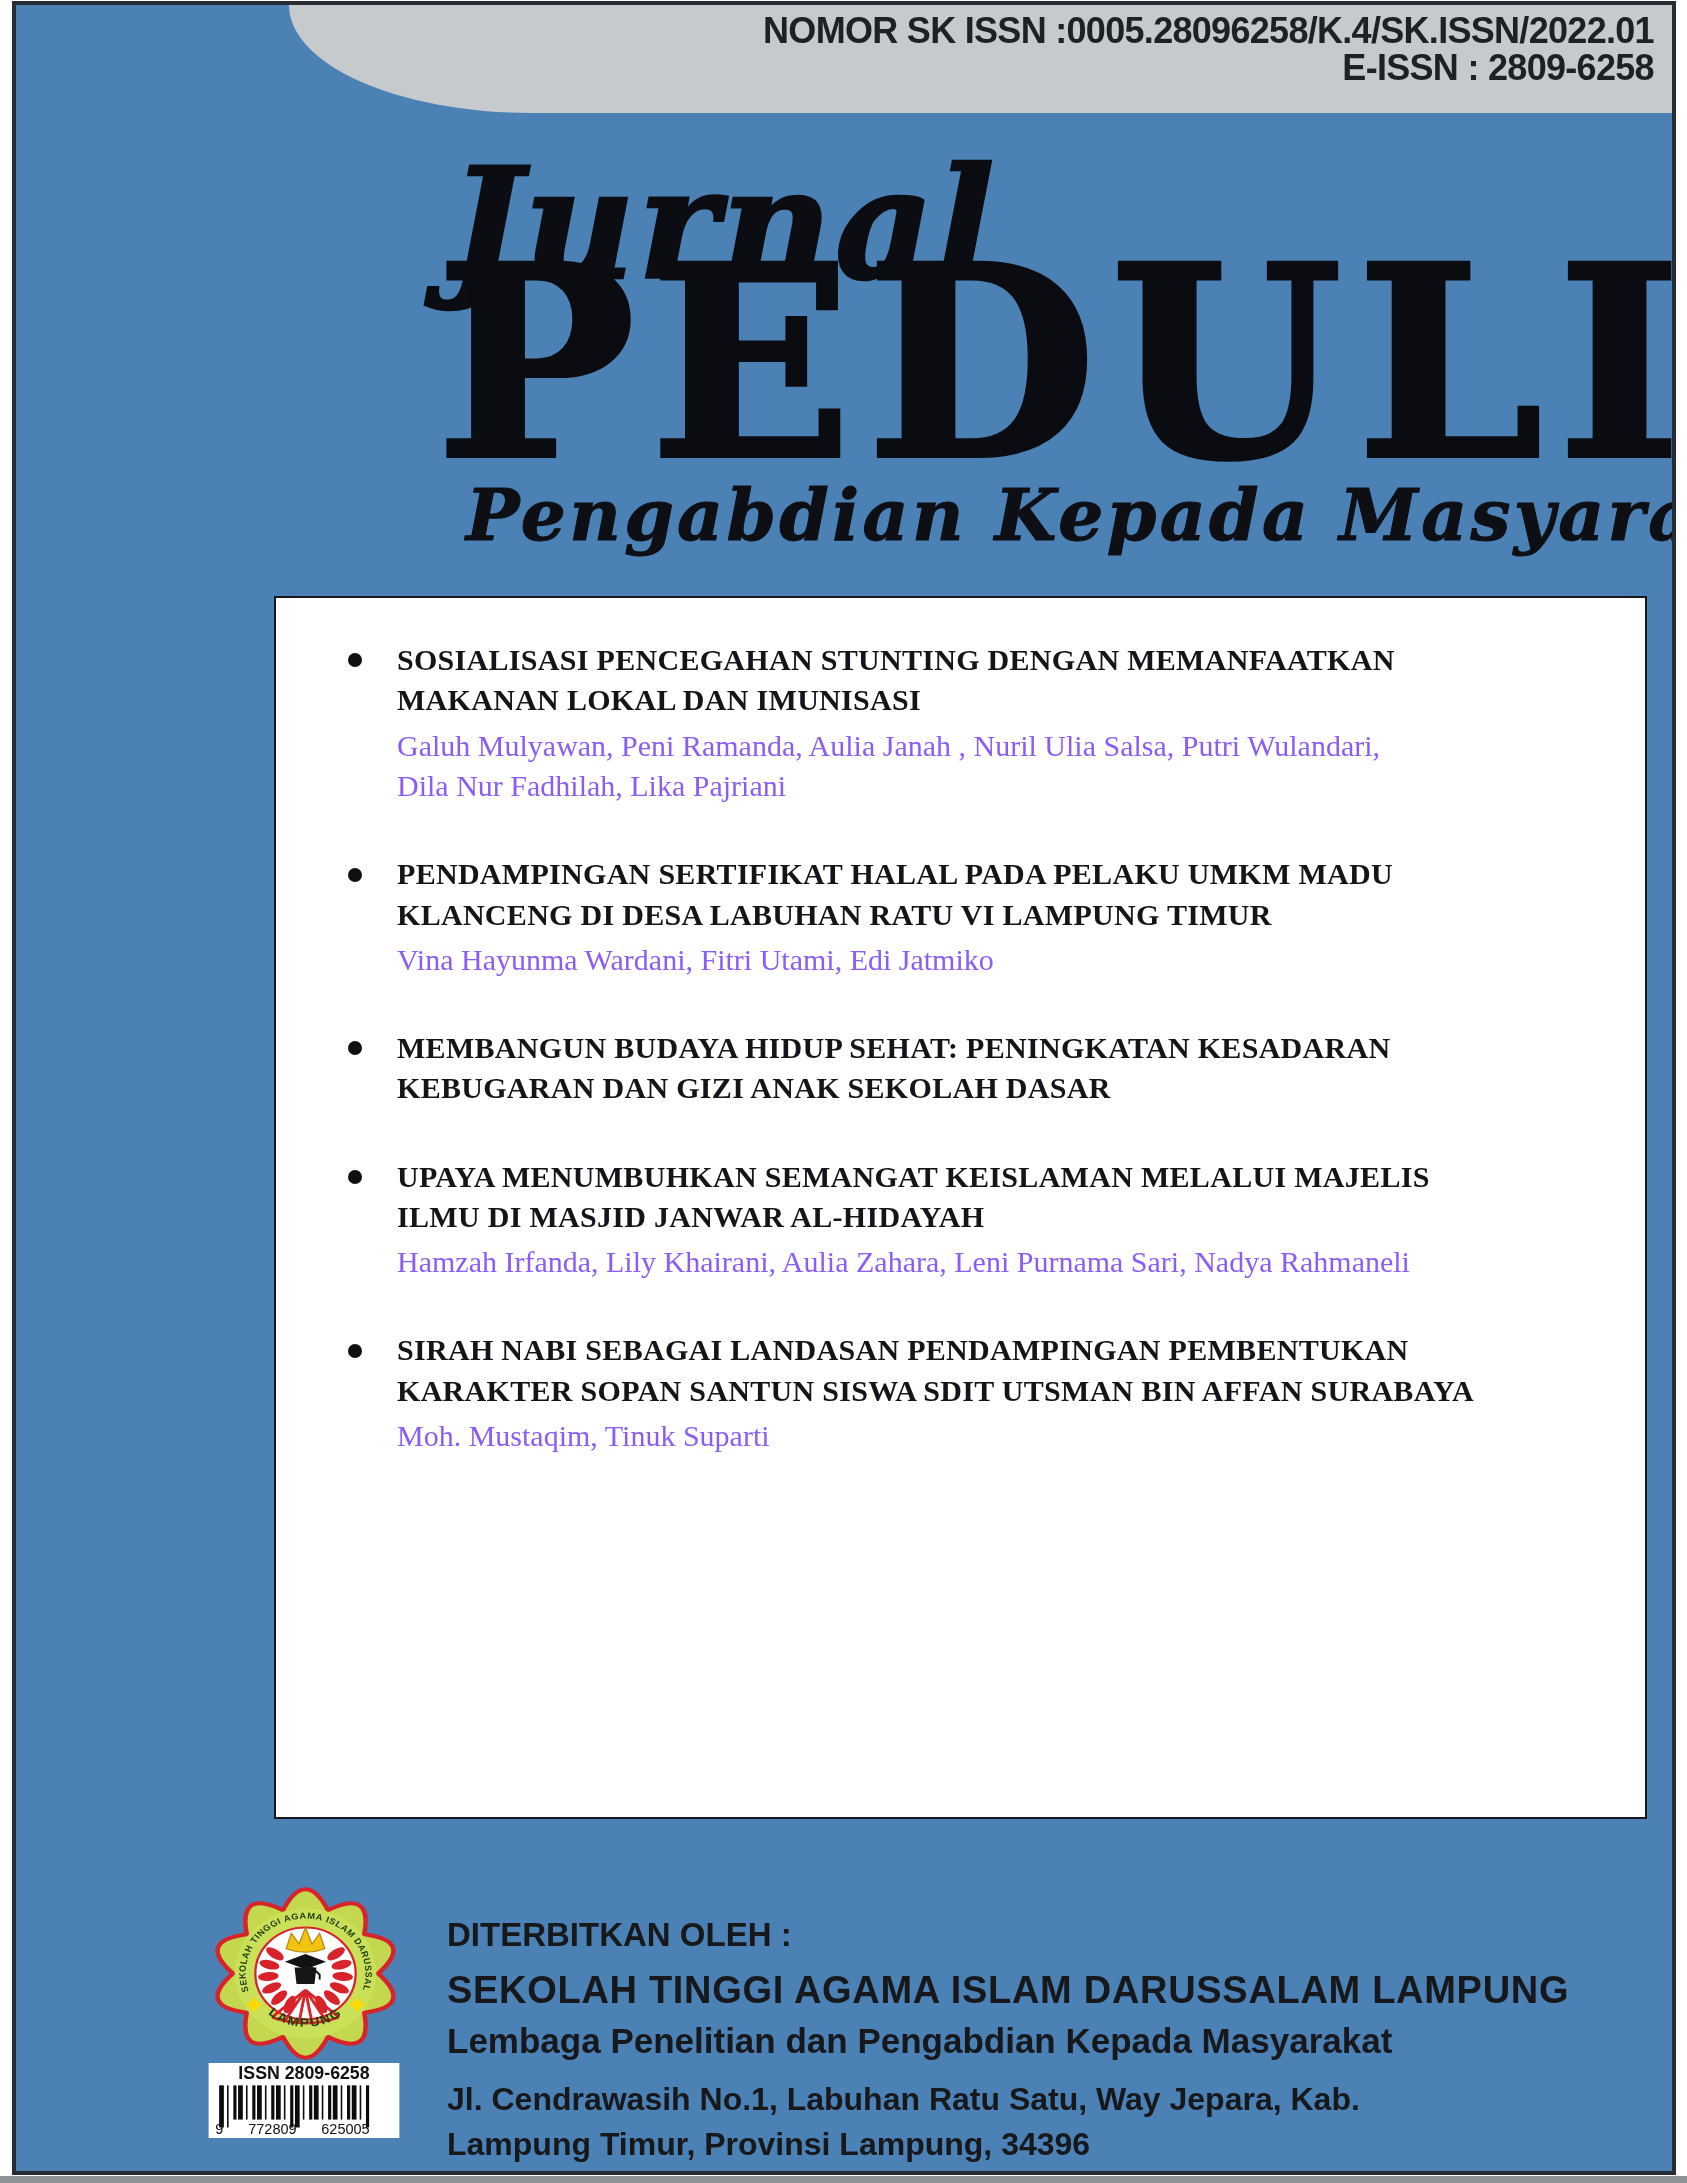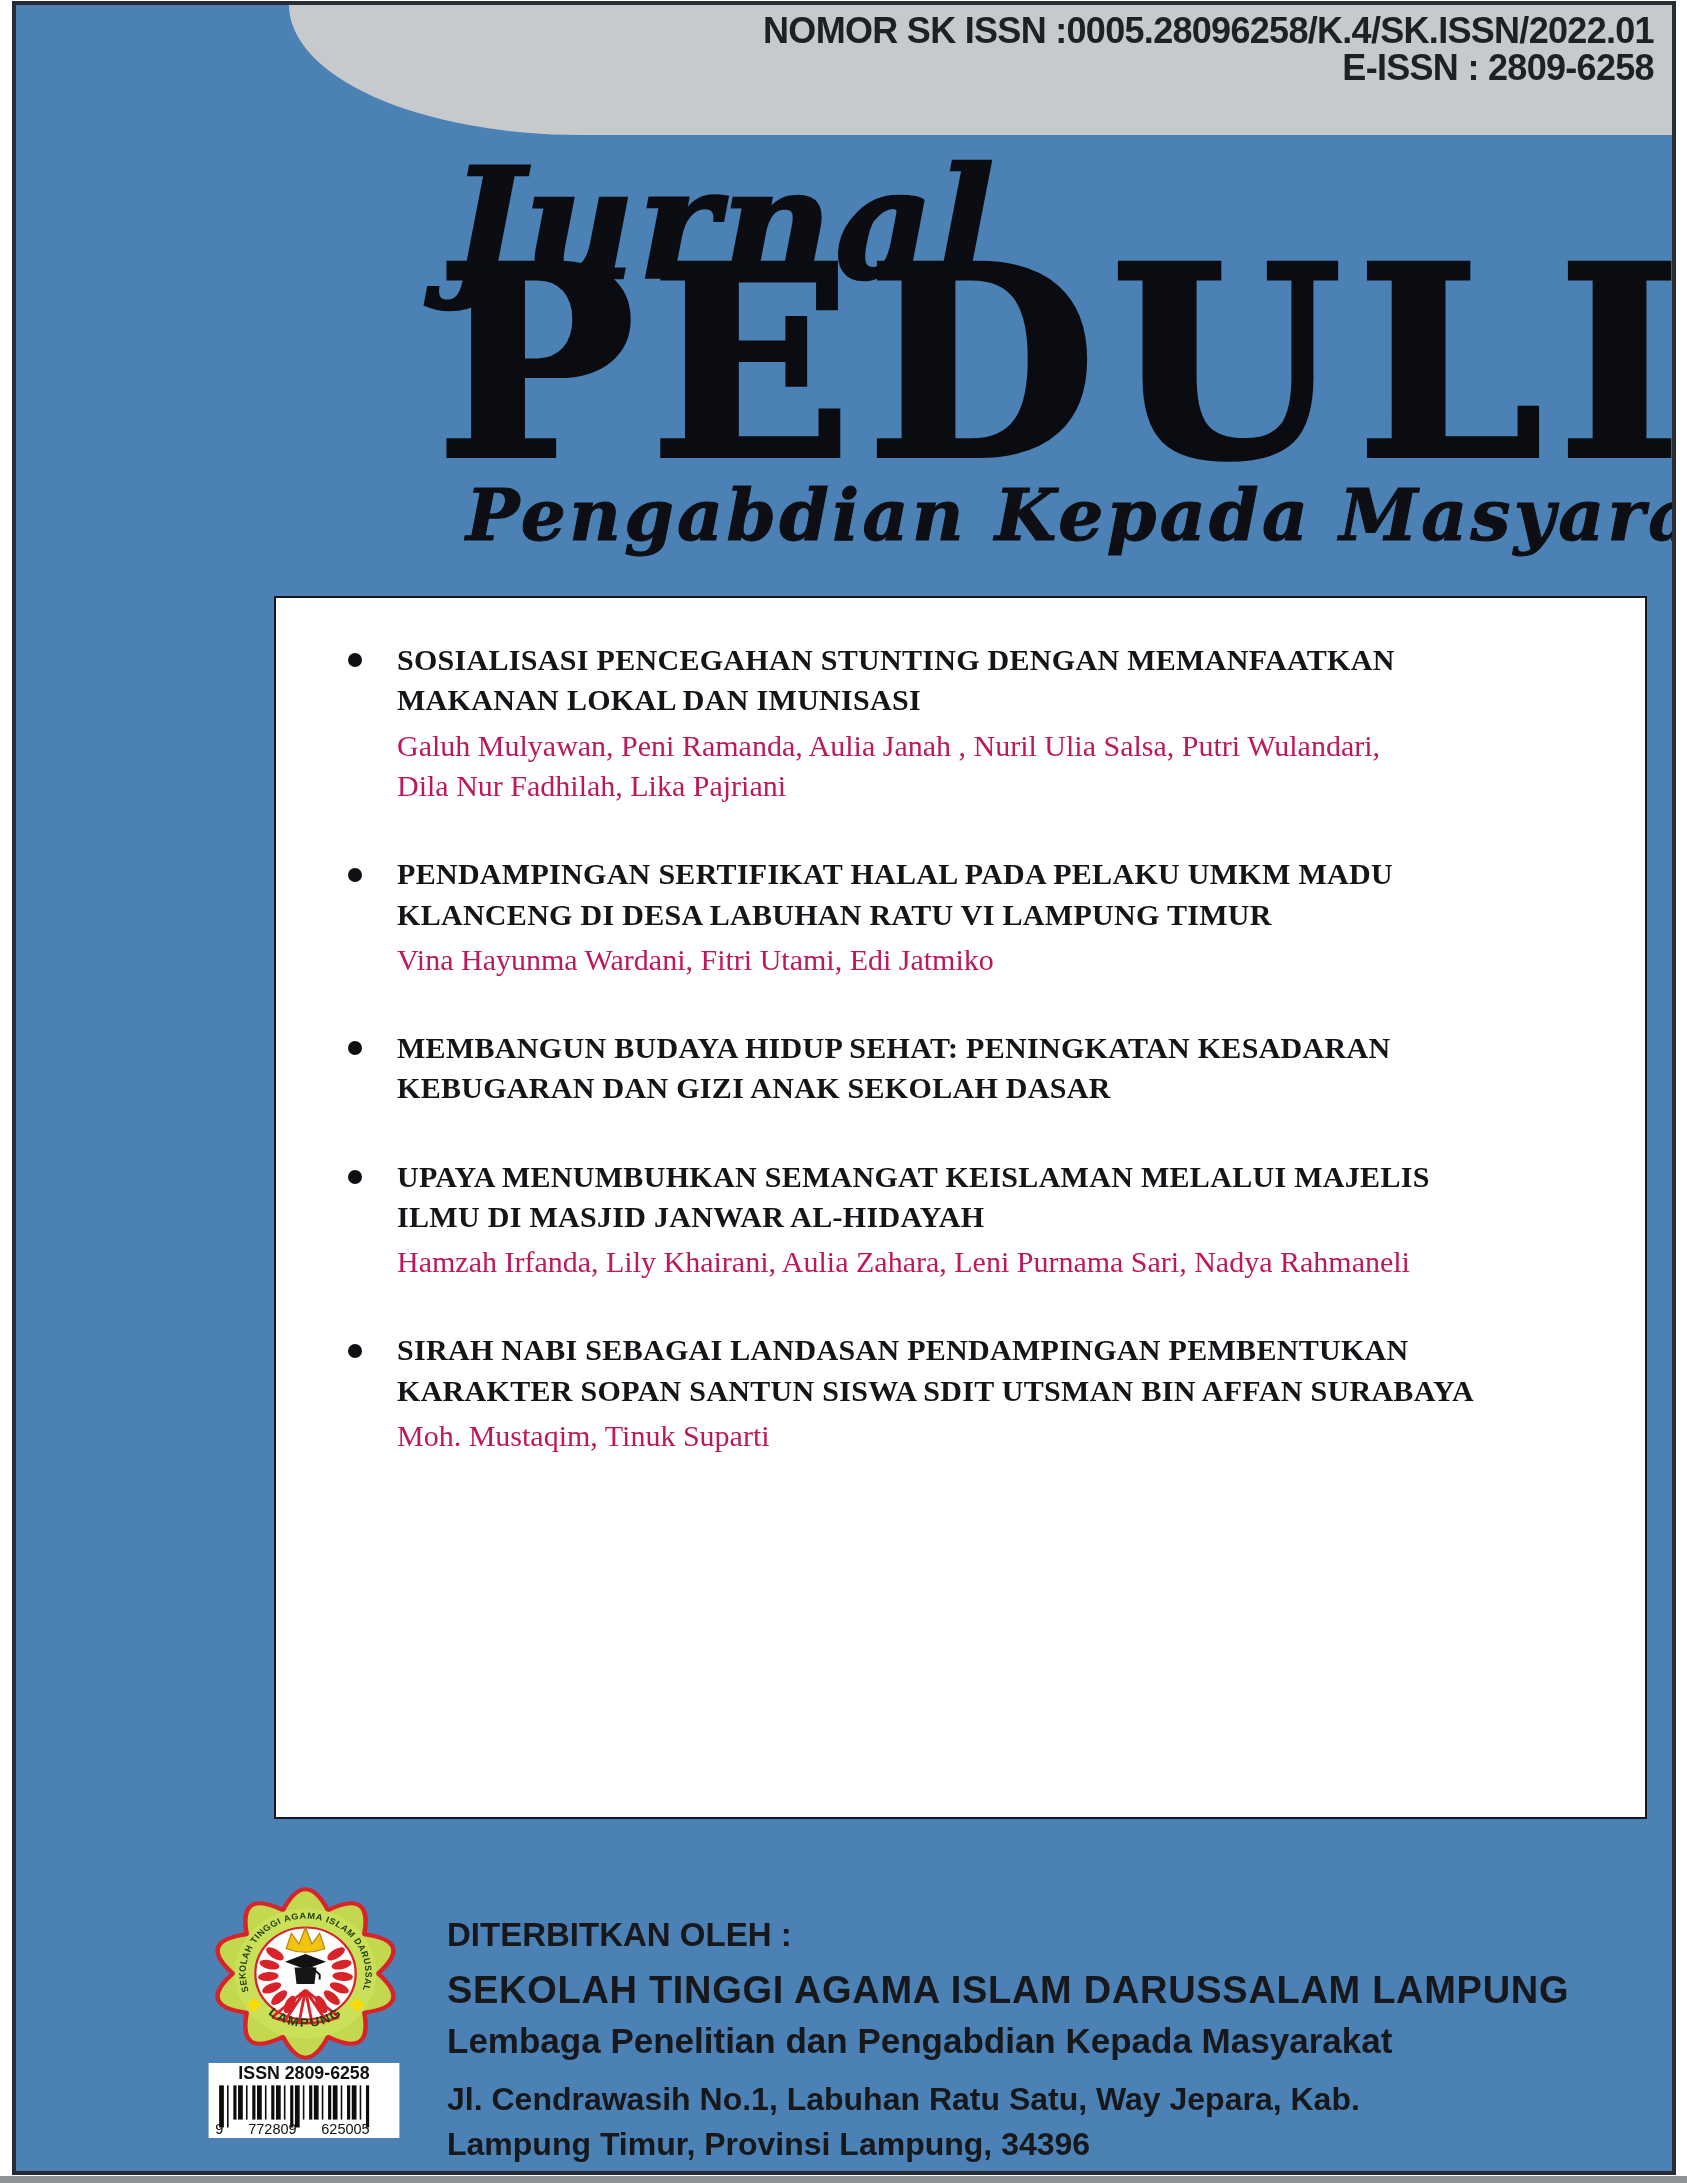--- a/index.html
+++ b/index.html
@@ -9,21 +9,21 @@
   }
   .page{
     position:absolute;left:12px;top:1.3px;right:10.6px;bottom:8px;
     background:#4b81b4;border:4px solid #272c35;overflow:hidden;
   }
   .bottom-strip{
     position:absolute;left:0;right:0;bottom:0;height:6.6px;background:#8f9295;
   }
   
   .top-band{
-    position:absolute;top:0;right:0;left:273px;height:130px;
+    position:absolute;top:0;right:0;left:273px;height:108px;
     background:#c7cacc;border-bottom-left-radius:318px 142px;
     text-align:right;padding:6.6px 18.5px 0 0;box-sizing:border-box;
   }
   .issn-line{
     font-weight:bold;font-size:36px;line-height:1.04;color:#1d2025;
     letter-spacing:-0.7px;white-space:nowrap;
   }
   
   .m-jurnal{
     position:absolute;left:433px;top:99px;
@@ -53,21 +53,21 @@
   .bullet{
     position:absolute;left:9.3px;top:13.2px;width:14px;height:14px;
     border-radius:50%;background:#101014;
   }
   .a-title{
     font-family:"Liberation Serif", serif;font-weight:bold;font-size:30px;
     line-height:1.34;color:#141419;letter-spacing:0.3px;white-space:pre-line;
   }
   .a-authors{
     font-family:"Liberation Serif", serif;font-size:30px;line-height:1.34;
-    color:#be185d;margin-top:5.3px;white-space:pre-line;
+    color:#8b5cf6;margin-top:5.3px;white-space:pre-line;
   }
   
   .pub{
     position:absolute;left:431px;top:1911px;color:#17181c;white-space:nowrap;
   }
   .pub-l1{font-weight:bold;font-size:33px;margin-bottom:14.6px;}
   .pub-l2{font-weight:bold;font-size:38px;margin-bottom:9px;letter-spacing:0.7px;}
   .pub-l3{font-weight:bold;font-size:35px;margin-bottom:20px;}
   .pub-l4{font-weight:bold;font-size:32px;margin-bottom:8px;}
   .pub-l5{font-weight:bold;font-size:32px;}

